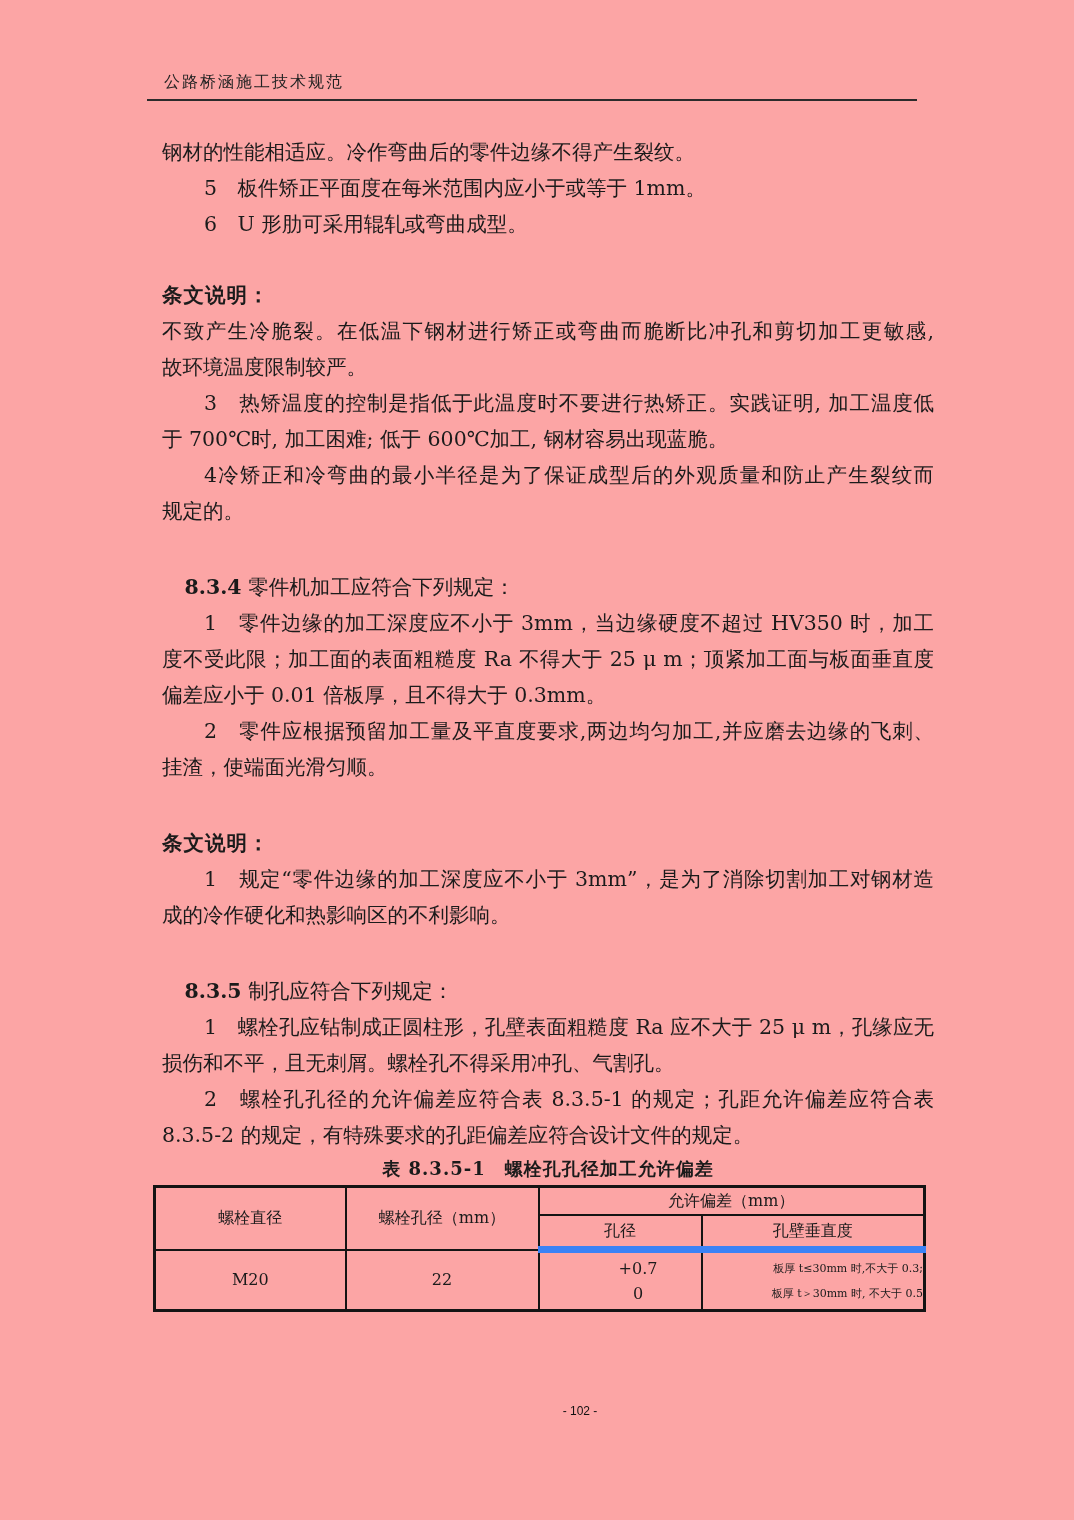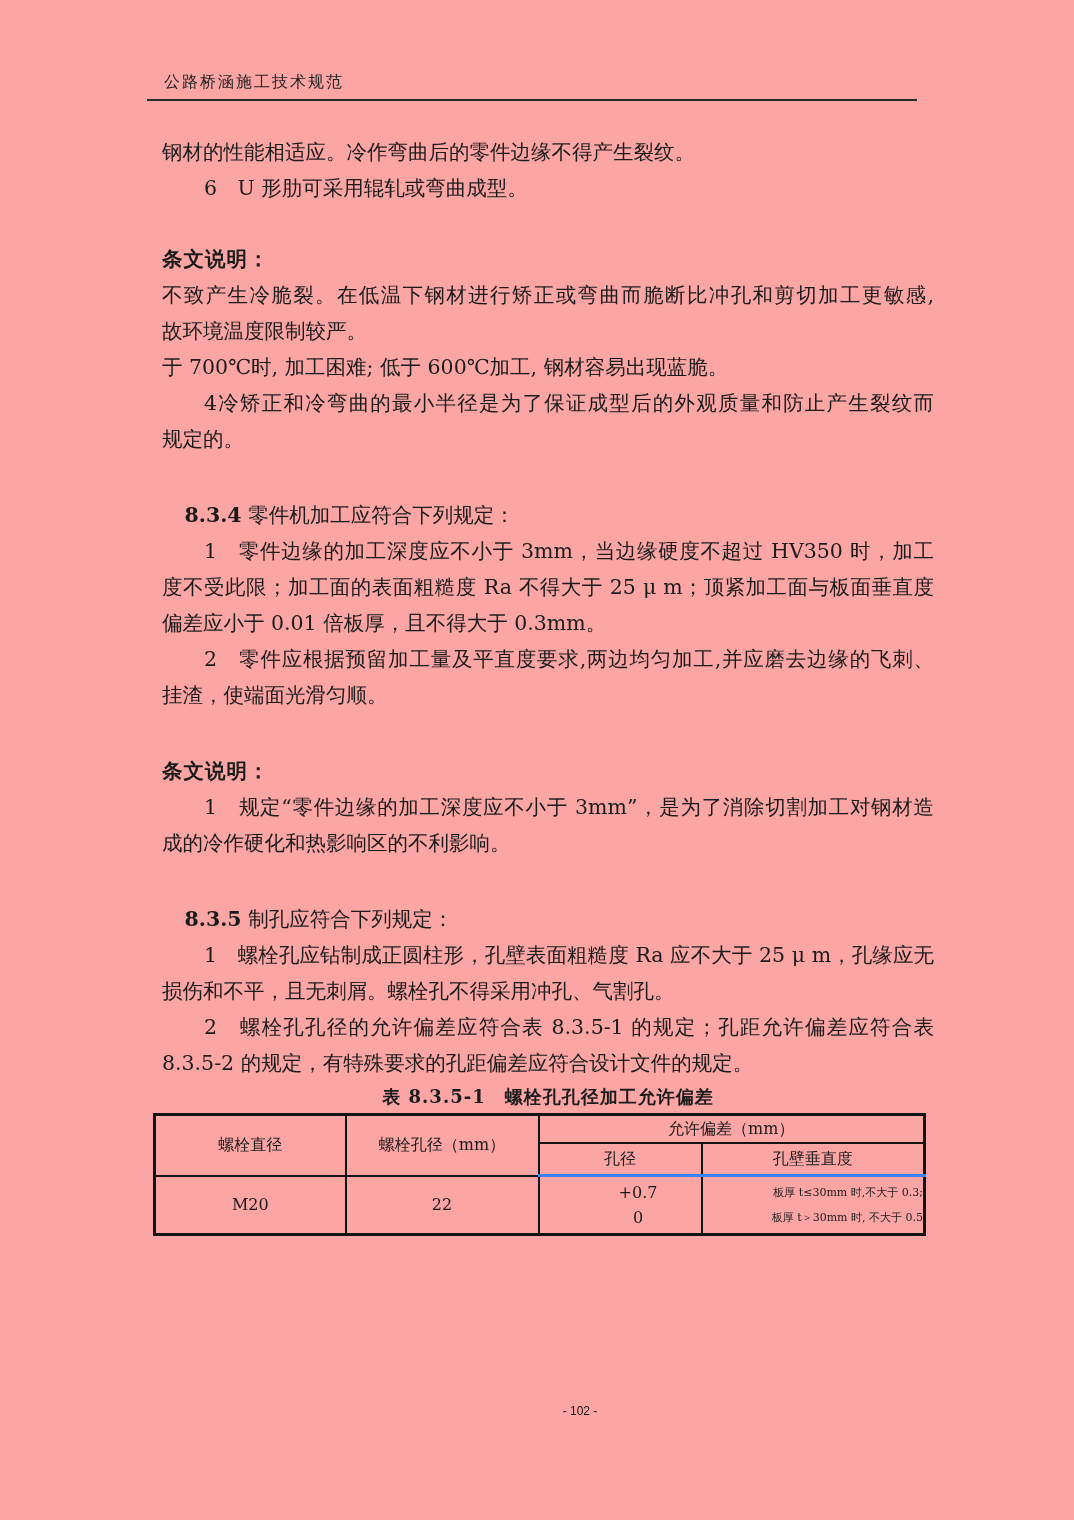--- a/index.html
+++ b/index.html
@@ -22,44 +22,46 @@
   .tbl-caption{height:32px;line-height:32px;text-align:center;font-weight:700;font-size:18px;letter-spacing:1px;}
   table.spec{
     border-collapse:collapse;table-layout:fixed;width:770px;margin-left:-9px;
     border:3px solid #141414;
   }
   table.spec td{
     border:2px solid #141414;text-align:center;vertical-align:middle;
     font-size:16px;padding:0;overflow:hidden;
   }
   tr.r1 td{height:26px;}
-  tr.r2 td{height:30px;border-bottom:3px solid #3b82f6;}
+  tr.r2 td{height:30px;border-bottom:7px solid #3b82f6;}
   td.rowspan2{border-bottom:3px solid #141414;}
   tr.r3 td{height:56px;}
   .cell-line{line-height:25px;white-space:nowrap;overflow:hidden;padding-left:36px;}
   .cell-left .cell-line{text-align:right;padding-left:10px;font-size:11px;}
   .footer{position:absolute;top:1404px;left:16px;width:100%;text-align:center;
     font-family:"Liberation Sans","DejaVu Sans",sans-serif;font-size:12px;color:#111;padding-left:27px;}
 </style>
 </head>
 <body>
 
 <div class="page">
 
   <div class="running-header">公路桥涵施工技术规范</div>
   <div class="header-rule"></div>
 
   <div class="content">
 
     <div class="ln">钢材的性能相适应。冷作弯曲后的零件边缘不得产生裂纹。</div>
+    <div class="ln ind2">5　板件矫正平面度在每米范围内应小于或等于 1mm。</div>
     <div class="ln ind2">6　U 形肋可采用辊轧或弯曲成型。</div>
 
     <div class="ln note-head mt35">条文说明：</div>
     <div class="ln fill">不致产生冷脆裂。在低温下钢材进行矫正或弯曲而脆断比冲孔和剪切加工更敏感,</div>
     <div class="ln">故环境温度限制较严。</div>
+    <div class="ln ind2 fill">3　热矫温度的控制是指低于此温度时不要进行热矫正。实践证明, 加工温度低</div>
     <div class="ln">于 700℃时, 加工困难; 低于 600℃加工, 钢材容易出现蓝脆。</div>
     <div class="ln ind2 fill">4冷矫正和冷弯曲的最小半径是为了保证成型后的外观质量和防止产生裂纹而</div>
     <div class="ln">规定的。</div>
 
     <div class="ln ind1 mt40"><span class="bold">8.3.4</span><span> 零件机加工应符合下列规定：</span></div>
     <div class="ln ind2 fill">1　零件边缘的加工深度应不小于 3mm，当边缘硬度不超过 HV350 时，加工深</div>
     <div class="ln fill">度不受此限；加工面的表面粗糙度 Ra 不得大于 25 μ m；顶紧加工面与板面垂直度</div>
     <div class="ln">偏差应小于 0.01 倍板厚，且不得大于 0.3mm。</div>
     <div class="ln ind2 fill">2　零件应根据预留加工量及平直度要求,两边均匀加工,并应磨去边缘的飞刺、</div>
     <div class="ln">挂渣，使端面光滑匀顺。</div>

